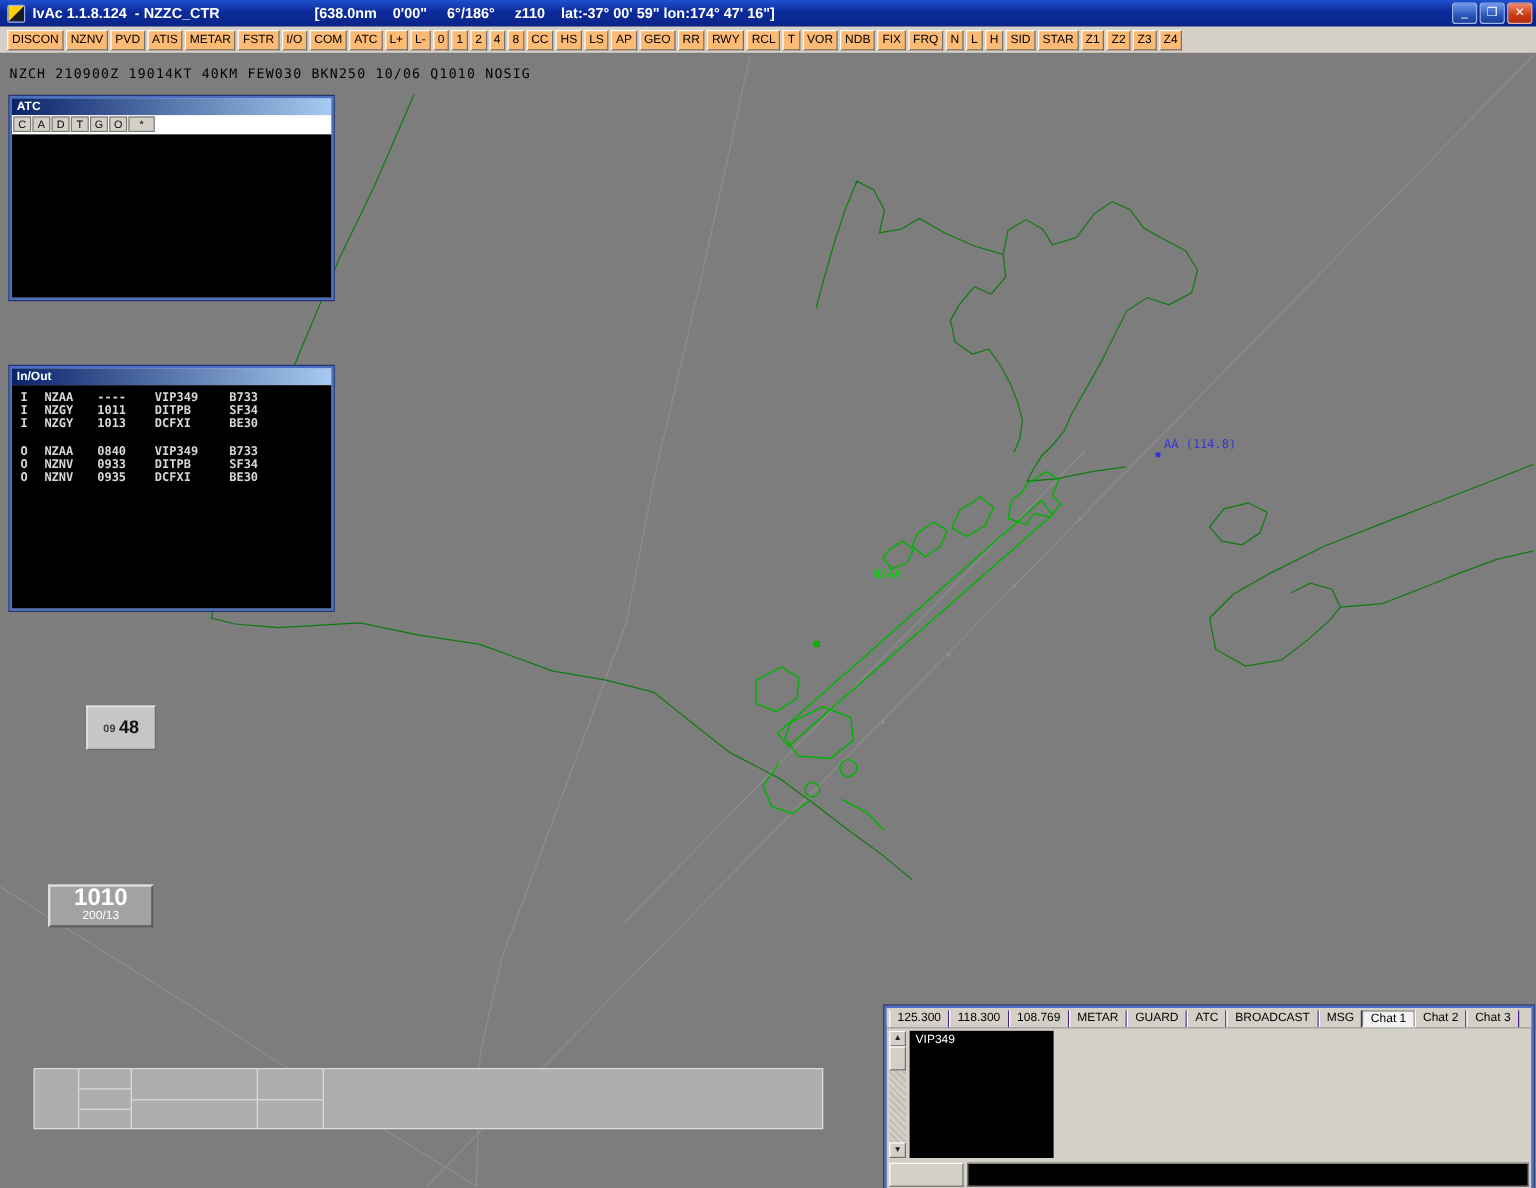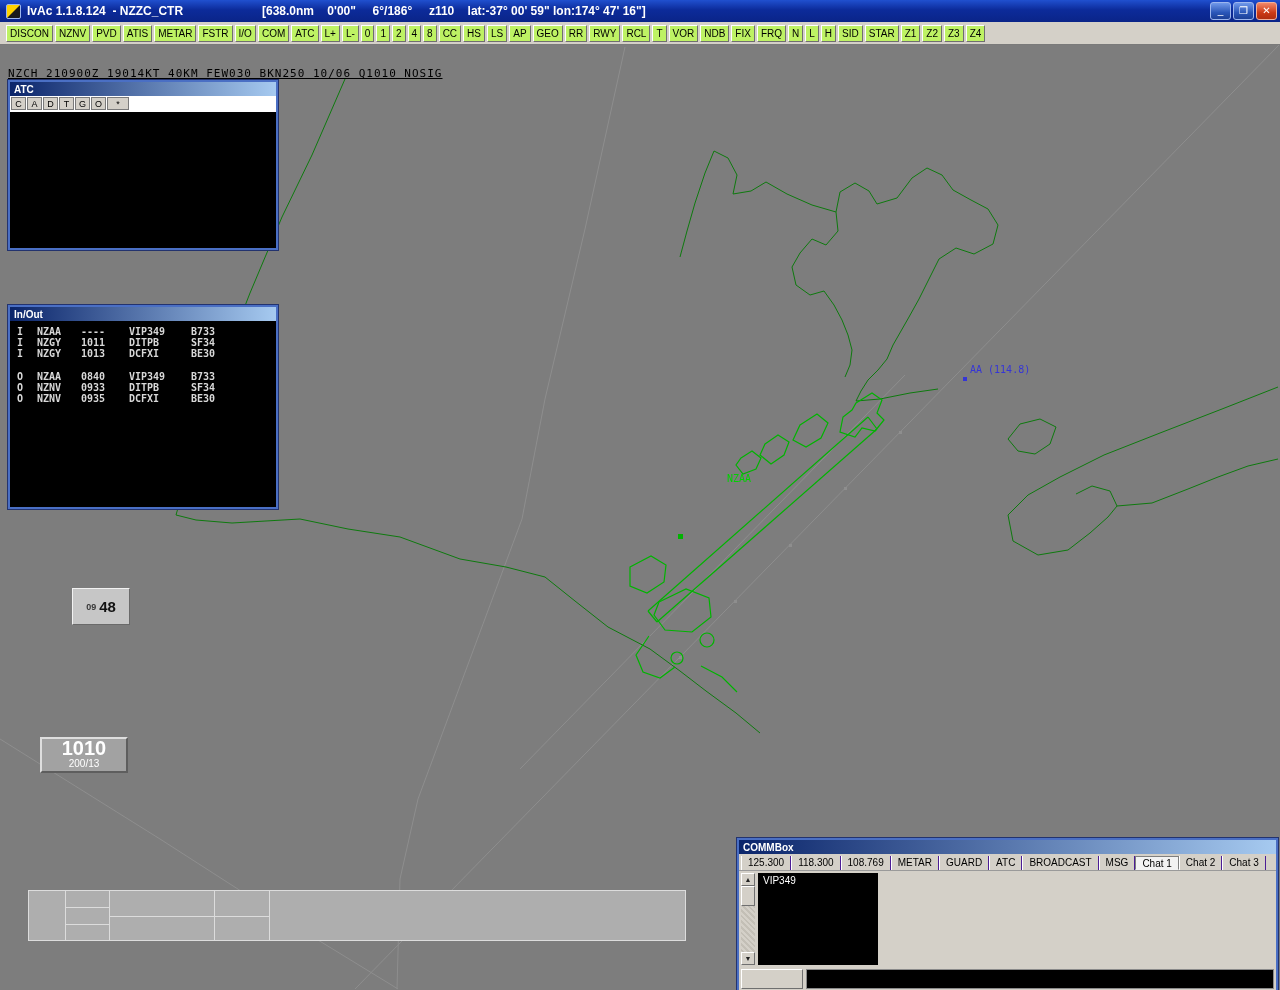--- a/index.html
+++ b/index.html
@@ -33,37 +33,37 @@
   .winbtn.close { background:linear-gradient(180deg,#f0886a 0%, #cc3a16 60%, #b02e10 100%); border-color:#f2b09a; }
 
   
   .toolbar {
     position:absolute; top:22px; left:0; right:0; height:23px;
     background:#d4d0c8; border-bottom:1px solid #7a7a7a;
     display:flex; align-items:center; padding:0 6px; gap:2px; z-index:49;
   }
   .tb-btn {
     height:17px; font-size:10px; padding:0 3px; line-height:15px; color:#000;
-    background:#bef264; border:1px solid; border-color:#ffffff #6f6f6f #6f6f6f #ffffff;
+    background:#fdba74; border:1px solid; border-color:#ffffff #6f6f6f #6f6f6f #ffffff;
     font-family:"Liberation Sans",sans-serif; white-space:nowrap; cursor:pointer;
   }
 
   
   .radar { position:absolute; top:45px; left:0; right:0; bottom:0; background:var(--radar-bg,#7d7d7d); overflow:hidden; }
   .radar svg { position:absolute; inset:0; width:100%; height:100%; }
   .coast { stroke:var(--coast-green,#0e7a0e); fill:none; stroke-width:1; }
   .apt   { stroke:var(--airport-green,#00b400); fill:none; stroke-width:1.2; }
   .bnd   { stroke:var(--boundary-gray,#8e8e8e); fill:none; stroke-width:1; }
   .lblg  { fill:var(--label-green,#00d200); font:10px "DejaVu Sans Mono", monospace; }
   .lblb  { fill:var(--label-blue,#3535d6);  font:10px "DejaVu Sans Mono", monospace; }
   .tick  { fill:var(--boundary-gray,#8e8e8e); }
 
   .metar-line {
-    position:absolute; left:8px; top:22px; color:#000;
-    font:11px "DejaVu Sans Mono", monospace; letter-spacing:1px; white-space:pre;text-decoration:underline;
+    position:absolute; left:8px; top:10px; color:#000;
+    font:11px "DejaVu Sans Mono", monospace; letter-spacing:1px; white-space:pre;
   }
 
   
   .mdi-window { position:absolute; border:2px solid #4a6fc4; outline:1px solid #23336e; background:#d4d0c8; display:flex; flex-direction:column; }
   .mdi-title {
     height:14px; flex:0 0 auto; color:#fff; font-size:10px; font-weight:bold;
     background:linear-gradient(90deg,var(--mdi-title-left,#0a246a),var(--mdi-title-right,#a6caf0));
     display:flex; align-items:center; padding:0 4px; white-space:pre;
   }
 
@@ -374,23 +374,20 @@
     <div class="bay-cell" style="left:37px;top:17px;width:45px; height:18px;"></div>
     <div class="bay-cell" style="left:37px;top:34px;width:45px; height:17px;"></div>
     <div class="bay-cell" style="left:81px;top:0;  width:106px; height:27px;"></div>
     <div class="bay-cell" style="left:81px;top:26px;width:106px;height:25px;"></div>
     <div class="bay-cell" style="left:186px;top:0; width:56px;  height:27px;"></div>
     <div class="bay-cell" style="left:186px;top:26px;width:56px;height:25px;"></div>
     <div class="bay-cell" style="left:241px;top:0; width:417px; height:51px;"></div>
   </div>
 
   <div class="mdi-window commbox">
-    <div class="mdi-title">
-      <span>COMMBox</span>
-    </div>
     <div class="comm-tabs">
 
         <span class="comm-tab">125.300</span>
 
         <span class="comm-tab">118.300</span>
 
         <span class="comm-tab">108.769</span>
 
         <span class="comm-tab">METAR</span>
 

